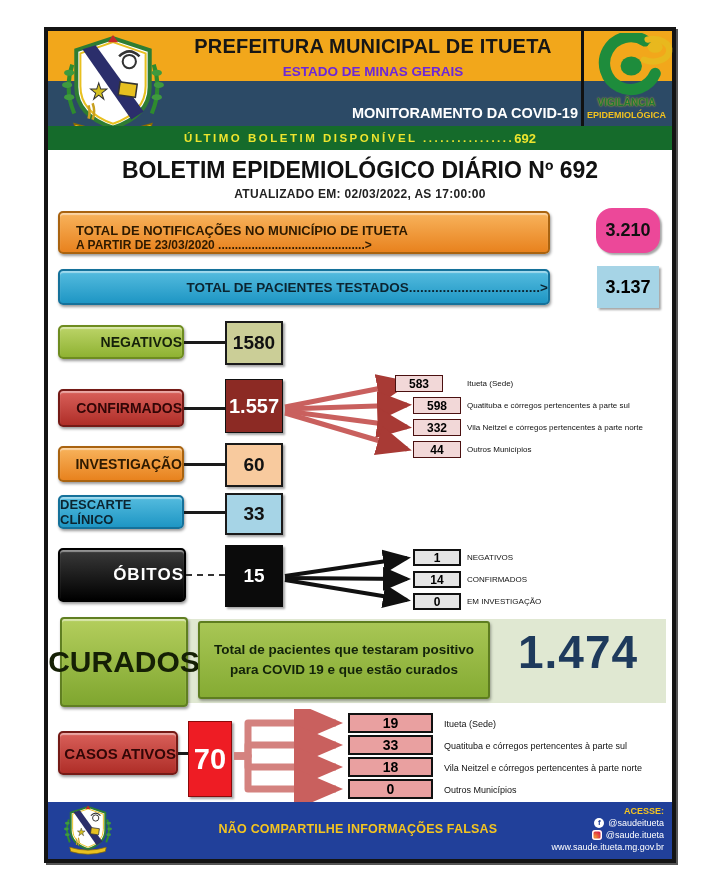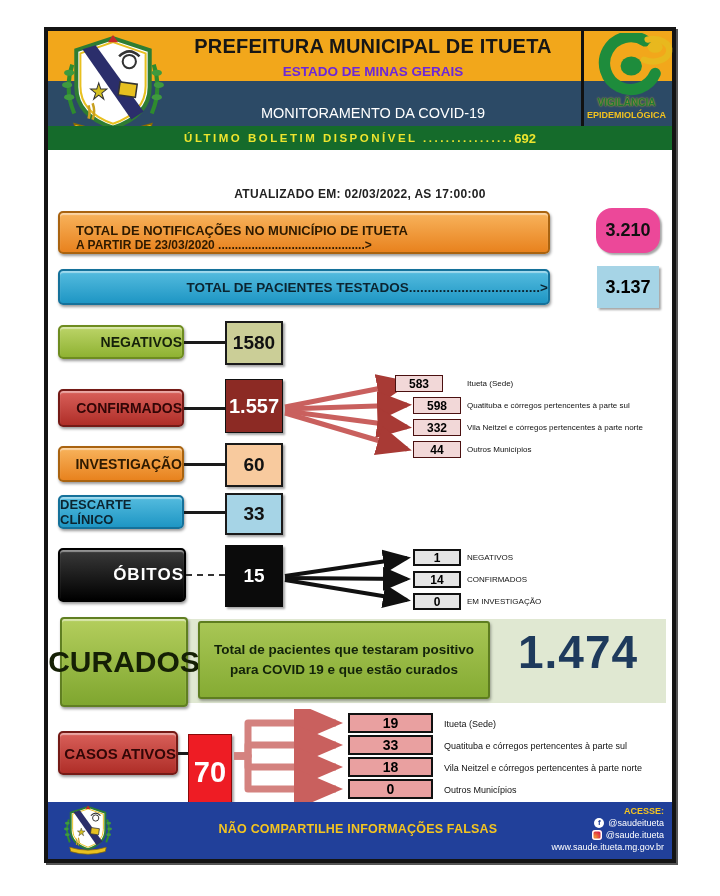--- a/index.html
+++ b/index.html
@@ -15,21 +15,21 @@
   }
   .abs{position:absolute;}
   
   .band-yellow{left:0;top:0;width:624px;height:50px;background:#F2A71B;}
   .band-navy{left:0;top:50px;width:624px;height:45px;background:#2C4A66;}
   .strip-green{left:0;top:95px;width:624px;height:24px;background:#156B2B;
     display:flex;align-items:center;justify-content:center;color:#EDE52E;}
   .h-title1{left:120px;top:4px;width:410px;text-align:center;font-size:20px;font-weight:bold;color:#161616;letter-spacing:.2px;}
   .h-title2{left:120px;top:33px;width:410px;text-align:center;font-size:13.5px;font-weight:bold;color:#6d28d9;}
   .h-com1{left:120px;top:55px;width:410px;text-align:center;font-size:14.5px;font-weight:bold;color:#ffffff;}
-  .h-com2{left:120px;top:74px;width:410px;text-align:center;font-size:14.5px;font-weight:normal;color:#ffffff;}
+  .h-com2{left:120px;top:74px;width:410px;text-align:right;font-size:14.5px;font-weight:bold;color:#ffffff;}
   .strip-label{font-size:11.5px;font-weight:bold;letter-spacing:2.5px;}
   .strip-num{font-size:13px;font-weight:bold;letter-spacing:0;}
   .vig-box{left:533px;top:0;width:91px;height:95px;border-left:3px solid #111;}
   .vig-t1{left:533px;top:66px;width:91px;text-align:center;font-size:10px;font-weight:bold;color:#1E7A34;text-shadow:0 0 2px #F2C21E;}
   .vig-t2{left:533px;top:79px;width:91px;text-align:center;font-size:9px;font-weight:bold;color:#F2C21E;}
   
   .b-title{left:0;top:126px;width:624px;text-align:center;font-size:23px;font-weight:bold;color:#111;}
   .b-sub{left:0;top:156px;width:624px;text-align:center;font-size:12px;font-weight:bold;color:#222;letter-spacing:.3px;}
   
   .bar{border-radius:5px;box-shadow:1px 2px 3px rgba(0,0,0,.4), inset 0 2px 1px rgba(255,255,255,.45);
@@ -121,20 +121,21 @@
     </svg>
   </div>
   <div class="abs vig-t1">VIGILÂNCIA</div>
   <div class="abs vig-t2">EPIDEMIOLÓGICA</div>
 
   <div class="abs strip-green">
     <span class="strip-label">ÚLTIMO BOLETIM DISPONÍVEL ................</span>
     <span class="strip-num">692</span>
   </div>
 
+  <div class="abs b-title">BOLETIM EPIDEMIOLÓGICO DIÁRIO Nº 692</div>
   <div class="abs b-sub">ATUALIZADO EM: 02/03/2022, AS 17:00:00</div>
 
   <div class="abs bar bar-orange" style="left:10px;top:180px;width:492px;height:43px;flex-direction:column;align-items:flex-start;padding-left:16px;">
     <span style="font-size:13px;">TOTAL DE NOTIFICAÇÕES NO MUNICÍPIO DE ITUETA</span>
     <span style="font-size:12px;">A PARTIR DE 23/03/2020 ............................................&gt;</span>
   </div>
   <div class="abs valbox" style="left:548px;top:177px;width:64px;height:45px;background:#ec4899;font-size:18px;color:#111;border-radius:16px;">3.210</div>
 
   <div class="abs bar bar-blue" style="left:10px;top:238px;width:492px;height:36px;font-size:13.5px;">TOTAL DE PACIENTES TESTADOS...................................&gt;</div>
   <div class="abs valbox" style="left:549px;top:235px;width:62px;height:42px;background:#A6D4E6;font-size:18px;color:#000000;">3.137</div>
@@ -194,21 +195,21 @@
   <div class="abs minilabel" style="left:419px;top:540px;height:17px;">CONFIRMADOS</div>
   <div class="abs minilabel" style="left:419px;top:562px;height:17px;">EM INVESTIGAÇÃO</div>
 
   <div class="abs cur-pale" style="left:140px;top:588px;width:478px;height:84px;"></div>
   <div class="abs cur-big" style="left:12px;top:586px;width:124px;height:86px;">CURADOS</div>
   <div class="abs cur-desc" style="left:150px;top:590px;width:292px;height:78px;">Total de pacientes que testaram positivo para COVID 19 e que estão curados</div>
   <div class="abs cur-val" style="left:445px;top:594px;width:170px;">1.474</div>
 
   <div class="abs bar bar-red" style="left:10px;top:700px;width:120px;height:44px;font-size:15px;">CASOS ATIVOS</div>
   <div class="abs connector" style="left:130px;top:721px;width:10px;"></div>
-  <div class="abs valbox" style="left:140px;top:690px;width:44px;height:76px;background:#EE1C24;border:1px solid #8a0a0a;font-size:29px;color:#fff;margin-top:13px;">70</div>
+  <div class="abs valbox" style="left:140px;top:690px;width:44px;height:76px;background:#EE1C24;border:1px solid #8a0a0a;font-size:29px;color:#fff;">70</div>
   <svg class="abs" style="left:184px;top:678px;" width="118" height="96">
     <defs>
       <marker id="ah-pink" markerWidth="8" markerHeight="8" refX="6" refY="3" orient="auto">
         <path d="M0,0 L7,3 L0,6 Z" fill="#C9605E"></path>
       </marker>
     </defs>
     <path d="M2,47 L16,47 L16,14 L104,14" fill="none" stroke="#D4827F" stroke-width="7" stroke-linejoin="round" marker-end="url(#ah-pink)"></path>
     <path d="M2,47 L16,47 L16,36 L104,36" fill="none" stroke="#D4827F" stroke-width="7" stroke-linejoin="round" marker-end="url(#ah-pink)"></path>
     <path d="M2,47 L16,47 L16,58 L104,58" fill="none" stroke="#D4827F" stroke-width="7" stroke-linejoin="round" marker-end="url(#ah-pink)"></path>
     <path d="M2,47 L16,47 L16,80 L104,80" fill="none" stroke="#D4827F" stroke-width="7" stroke-linejoin="round" marker-end="url(#ah-pink)"></path>

